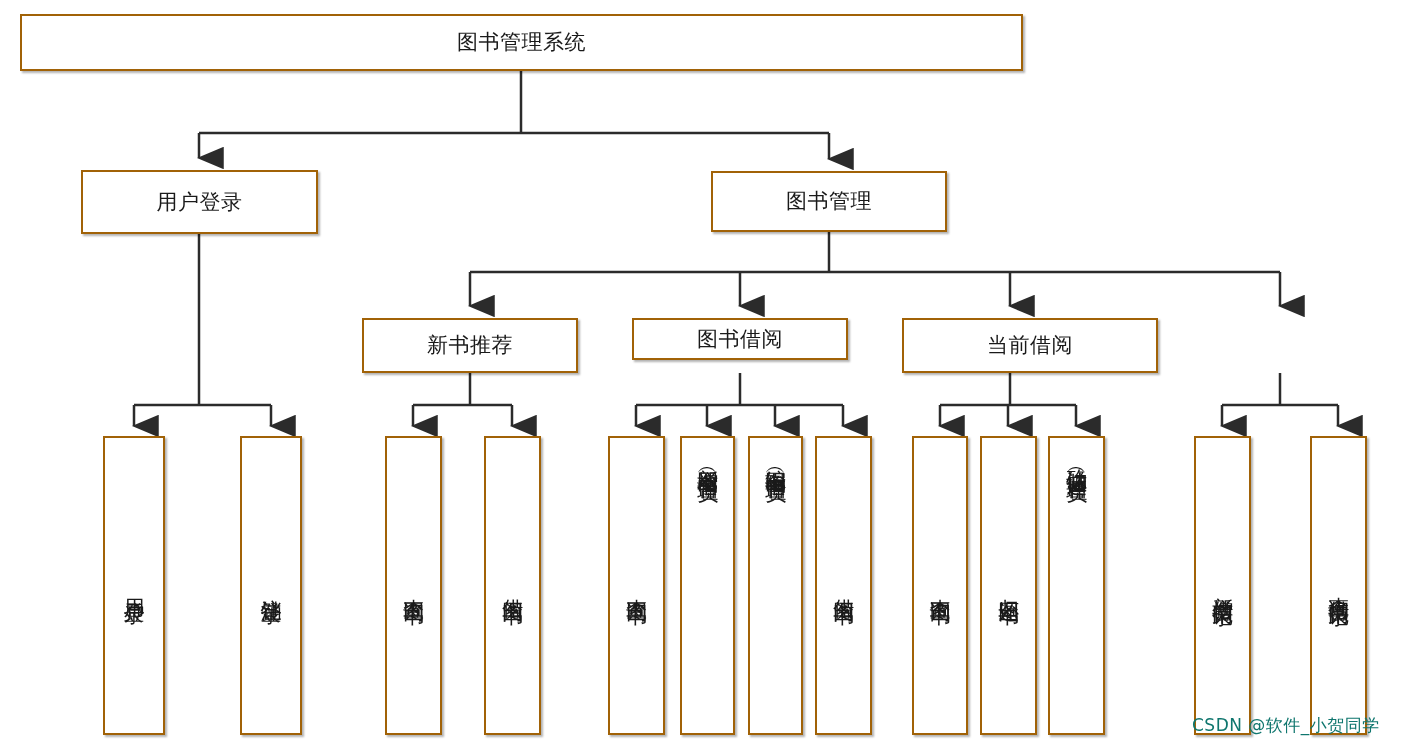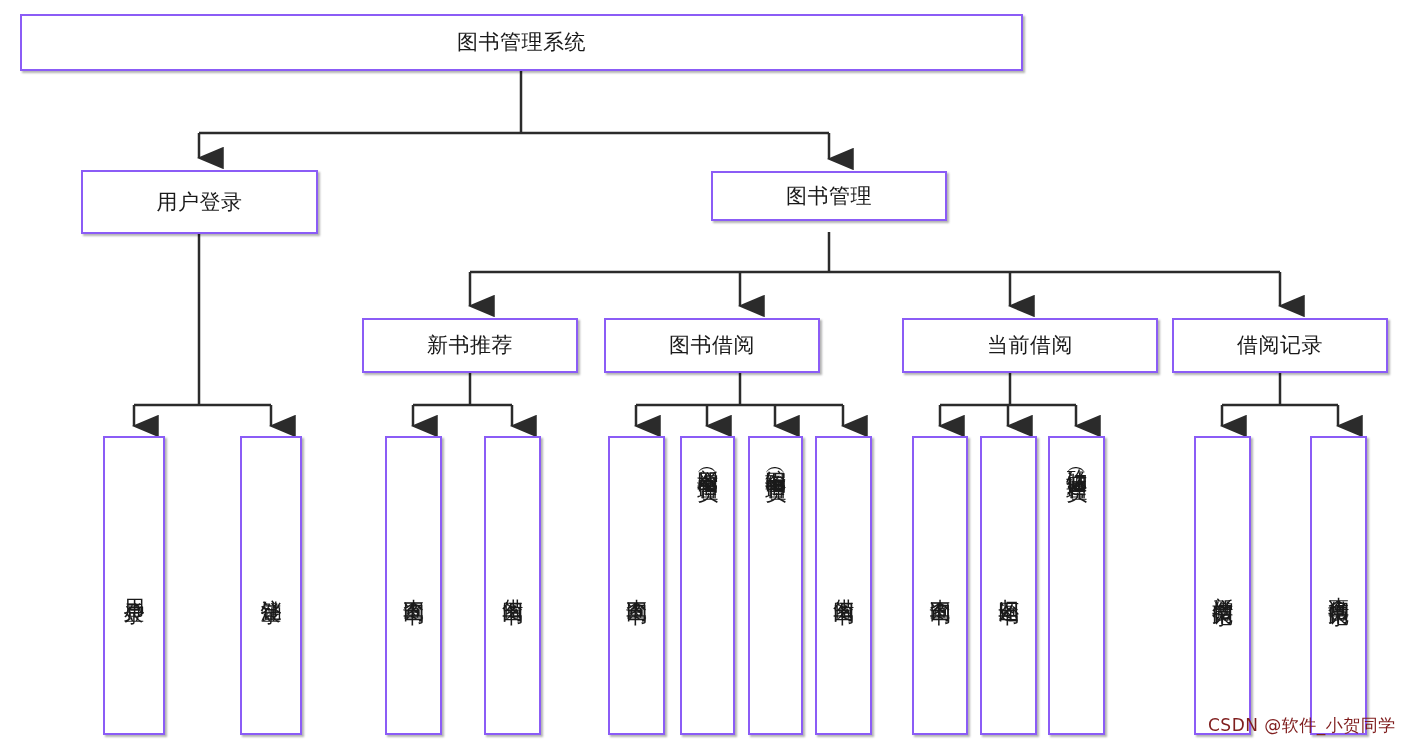--- a/index.html
+++ b/index.html
@@ -22,21 +22,21 @@
     left: 0;
     top: 0;
     width: 1405px;
     height: 747px;
     pointer-events: none;
   }
   .node {
     position: absolute;
     box-sizing: border-box;
     background: #ffffff;
-    border: 2px solid #8b5cf6;
+    border: 2px solid #a16207;
     box-shadow: 2px 2px 2px rgba(0,0,0,0.30);
     display: flex;
     align-items: center;
     justify-content: center;
     color: #1a1a1a;
   }
   .node-label {
     font-size: 21px;
     line-height: 1.18;
     letter-spacing: 0.5px;
@@ -126,35 +126,32 @@
     </g>
   </svg>
 
   <div class="node" id="n-root" style="left: 20px; top: 14px; width: 1003px; height: 57px;">
     <span class="node-label">图书管理系统</span>
   </div>
 
   <div class="node" id="n-l2-0" style="left: 81px; top: 170px; width: 237px; height: 64px;">
     <span class="node-label">用户登录</span>
   </div>
-  <div class="node" id="n-l2-1" style="left: 711px; top: 171px; width: 236px; height: 50px;">
+  <div class="node" id="n-l2-1" style="left: 711px; top: 171px; width: 236px; height: 61px;">
     <span class="node-label">图书管理</span>
   </div>
 
   <div class="node" id="n-l3-0" style="left: 362px; top: 318px; width: 216px; height: 55px; align-items: center;">
     <span class="node-label">新书推荐</span>
   </div>
-  <div class="node" id="n-l3-1" style="left: 604px; top: 318px; width: 216px; height: 55px;">
+  <div class="node" id="n-l3-1" style="left: 632px; top: 318px; width: 216px; height: 42px;">
     <span class="node-label">图书借阅</span>
   </div>
   <div class="node" id="n-l3-2" style="left: 902px; top: 318px; width: 256px; height: 55px;">
     <span class="node-label">当前借阅</span>
-  </div>
-  <div class="node" id="n-l3-3" style="left: 1172px; top: 318px; width: 216px; height: 55px;">
-    <span class="node-label">借阅记录</span>
   </div>
 
   <div class="node vertical centered" id="n-lf-0" style="left: 103px; top: 436px; width: 62px; height: 299px;">
     <span class="node-label">用户登录</span>
   </div>
   <div class="node vertical centered" id="n-lf-1" style="left: 240px; top: 436px; width: 62px; height: 299px;">
     <span class="node-label">注销登录</span>
   </div>
   <div class="node vertical centered" id="n-lf-2" style="left: 385px; top: 436px; width: 57px; height: 299px;">
     <span class="node-label">查询图书</span>
@@ -183,15 +180,15 @@
   <div class="node vertical" id="n-lf-10" style="left: 1048px; top: 436px; width: 57px; height: 299px;">
     <span class="node-label">确认归还（管理员）</span>
   </div>
   <div class="node vertical centered" id="n-lf-11" style="left: 1194px; top: 436px; width: 57px; height: 299px;">
     <span class="node-label">新增借阅记录</span>
   </div>
   <div class="node vertical centered" id="n-lf-12" style="left: 1310px; top: 436px; width: 57px; height: 299px;">
     <span class="node-label">查询借阅记录</span>
   </div>
 
-  <div class="watermark" style="left: 1192px; top: 714px; color: #7f1d1d; margin-left: 16px;">CSDN @软件_小贺同学</div>
+  <div class="watermark" style="left: 1192px; top: 714px; color: #0f766e;">CSDN @软件_小贺同学</div>
 
 </div>
 
 </body></html>

